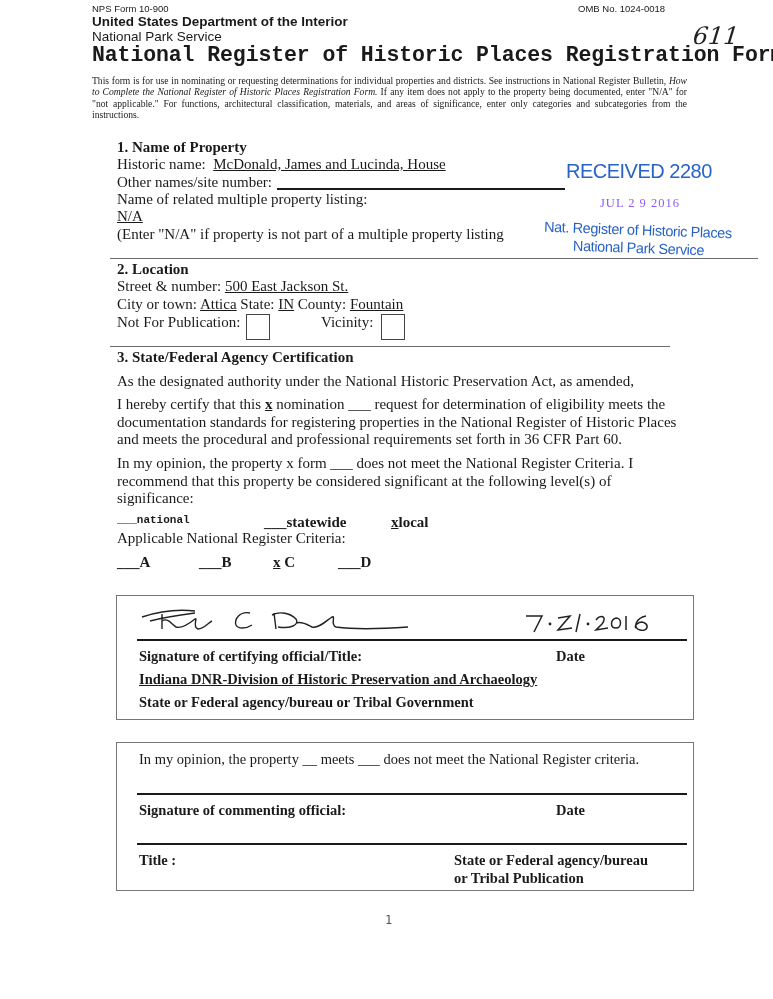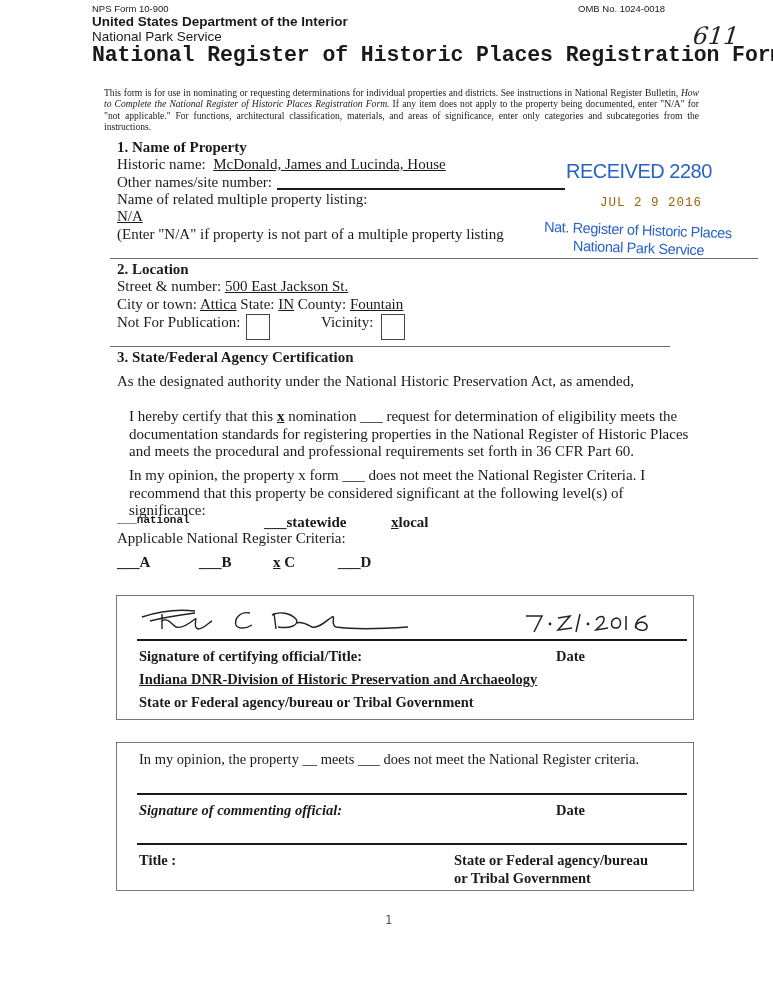--- a/index.html
+++ b/index.html
@@ -7,22 +7,22 @@
   .abs { position:absolute; white-space:nowrap; }
   .sans { font-family:"Liberation Sans", sans-serif; }
   .serif { font-family:"Liberation Serif", serif; }
   .u { text-decoration:underline; }
   .b { font-weight:bold; }
   .i { font-style:italic; }
   .hr { position:absolute; height:0; border-top:1.5px solid #6a6a6a; }
   .chk { position:absolute; width:22px; height:24px; border:1.5px solid #444; background:#fff; }
   .box { position:absolute; border:1.5px solid #777; }
   .stamp { color:#2a63c6; font-family:"Liberation Sans", sans-serif; }
-  .stamp-red { color:#a16207; font-family:Liberation Mono, monospace; }
-  p.para { position:absolute; margin:12px; font-family:"Liberation Serif", serif; }
+  .stamp-red { color:#8b5cf6; font-family:Liberation Serif, serif; }
+  p.para { position:absolute; margin:0; font-family:"Liberation Serif", serif; }
 </style>
 </head>
 <body>
 
 <div class="abs sans" style="left:92px;top:3px;font-size:9.5px;">NPS Form 10-900</div>
 <div class="abs sans" style="left:578px;top:3px;font-size:9.5px;">OMB No. 1024-0018</div>
 <div class="abs sans b" style="left:92px;top:14px;font-size:13.5px;">United States Department of the Interior</div>
 <div class="abs sans" style="left:92px;top:29px;font-size:13.5px;">National Park Service</div>
 <div class="abs sans b" style="left:92px;top:43px;font-size:21.5px;letter-spacing:-0.1px;font-family:Liberation Mono, monospace;">National Register of Historic Places Registration Form</div>
 <div class="abs" style="left:693px;top:22px;font-size:24px;font-family:'DejaVu Serif',serif;font-style:italic;transform:skewX(-6deg);color:#222;">611</div>
@@ -101,20 +101,20 @@
 </svg>
 <div class="hr" style="left:137px;top:639px;width:550px;border-top:2px solid #1a1a1a;"></div>
 <div class="abs serif b" style="left:139px;top:648px;font-size:14.5px;">Signature of certifying official/Title:</div>
 <div class="abs serif b" style="left:556px;top:648px;font-size:14.5px;">Date</div>
 <div class="abs serif b u" style="left:139px;top:671px;font-size:14.5px;">Indiana DNR-Division of Historic Preservation and Archaeology</div>
 <div class="abs serif b" style="left:139px;top:694px;font-size:14.5px;">State or Federal agency/bureau or Tribal Government</div>
 
 <div class="box" style="left:116px;top:742px;width:576px;height:147px;"></div>
 <div class="abs serif" style="left:139px;top:751px;font-size:14.5px;">In my opinion, the property __ meets ___ does not meet the National Register criteria.</div>
 <div class="hr" style="left:137px;top:793px;width:550px;border-top:2px solid #1a1a1a;"></div>
-<div class="abs serif b" style="left:139px;top:802px;font-size:14.5px;font-style:italic;">Signature of commenting official:</div>
+<div class="abs serif b" style="left:139px;top:802px;font-size:14.5px;">Signature of commenting official:</div>
 <div class="abs serif b" style="left:556px;top:802px;font-size:14.5px;">Date</div>
 <div class="hr" style="left:137px;top:843px;width:550px;border-top:2px solid #1a1a1a;"></div>
 <div class="abs serif b" style="left:139px;top:852px;font-size:14.5px;">Title :</div>
 <div class="abs serif b" style="left:454px;top:852px;font-size:14.5px;">State or Federal agency/bureau</div>
-<div class="abs serif b" style="left:454px;top:870px;font-size:14.5px;">or Tribal Government</div>
+<div class="abs serif b" style="left:454px;top:870px;font-size:14.5px;">or Tribal Publication</div>
 
 <div class="abs" style="left:385px;top:913px;font-size:12px;font-family:'DejaVu Sans Mono',monospace;color:#555;">1</div>
 
 </body></html>

